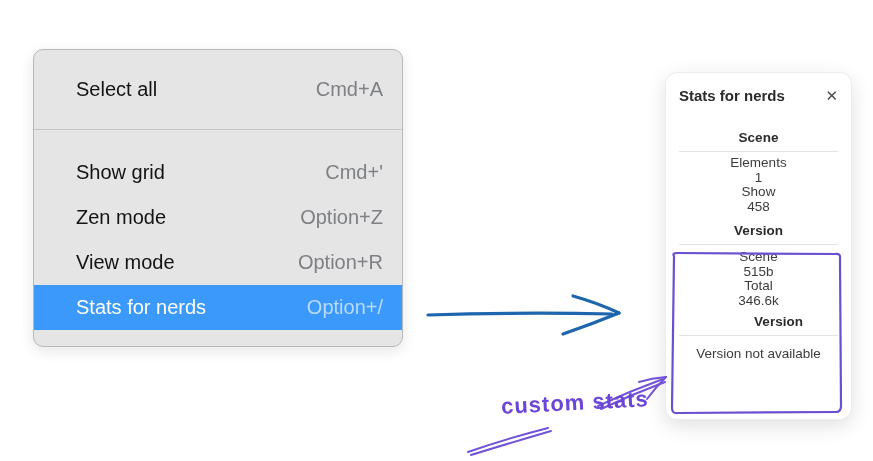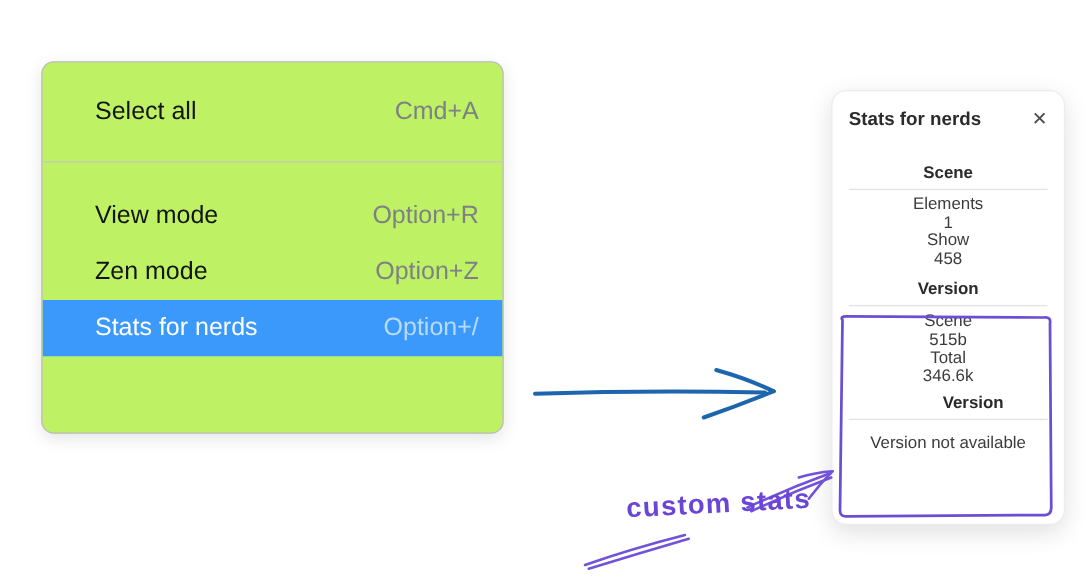--- a/index.html
+++ b/index.html
@@ -4,21 +4,21 @@
 <style>
   html,body{margin:0;padding:0;background:#ffffff;}
   .canvas{
     position:relative;width:873px;height:461px;background:#ffffff;overflow:hidden;
     font-family:"Liberation Sans", sans-serif;
   }
 
   
   .menu{
     position:absolute;left:33px;top:49px;width:370px;height:298px;
-    background:#bef264;border:1px solid #b9babc;border-radius:10px;
+    background:#e5e5e5;border:1px solid #b9babc;border-radius:10px;
     box-shadow:0 4px 14px rgba(0,0,0,0.10);
     font-size:20px;color:#141414;overflow:hidden;box-sizing:border-box;
   }
   .menu-group-1{padding:17px 0;}
   .menu-group-2{padding-top:20px;}
   .menu-item{
     height:45px;display:flex;align-items:center;justify-content:space-between;
     padding:0 19px 0 42px;cursor:default;
   }
   .menu-item .shortcut{color:#7e8085;}
@@ -75,26 +75,30 @@
   <div class="menu">
     <div class="menu-group-1">
       <div class="menu-item">
         <span>Select all</span>
         <span class="shortcut">Cmd+A</span>
       </div>
     </div>
     <div class="menu-divider"></div>
     <div class="menu-group-2">
       <div class="menu-item">
-        <span>View mode</span>
-        <span class="shortcut">Option+R</span>
+        <span>Show grid</span>
+        <span class="shortcut">Cmd+'</span>
       </div>
       <div class="menu-item">
         <span>Zen mode</span>
         <span class="shortcut">Option+Z</span>
+      </div>
+      <div class="menu-item">
+        <span>View mode</span>
+        <span class="shortcut">Option+R</span>
       </div>
       <div class="menu-item highlighted">
         <span>Stats for nerds</span>
         <span class="shortcut">Option+/</span>
       </div>
     </div>
   </div>
 
   <div class="stats-panel">
     <div class="panel-header">

